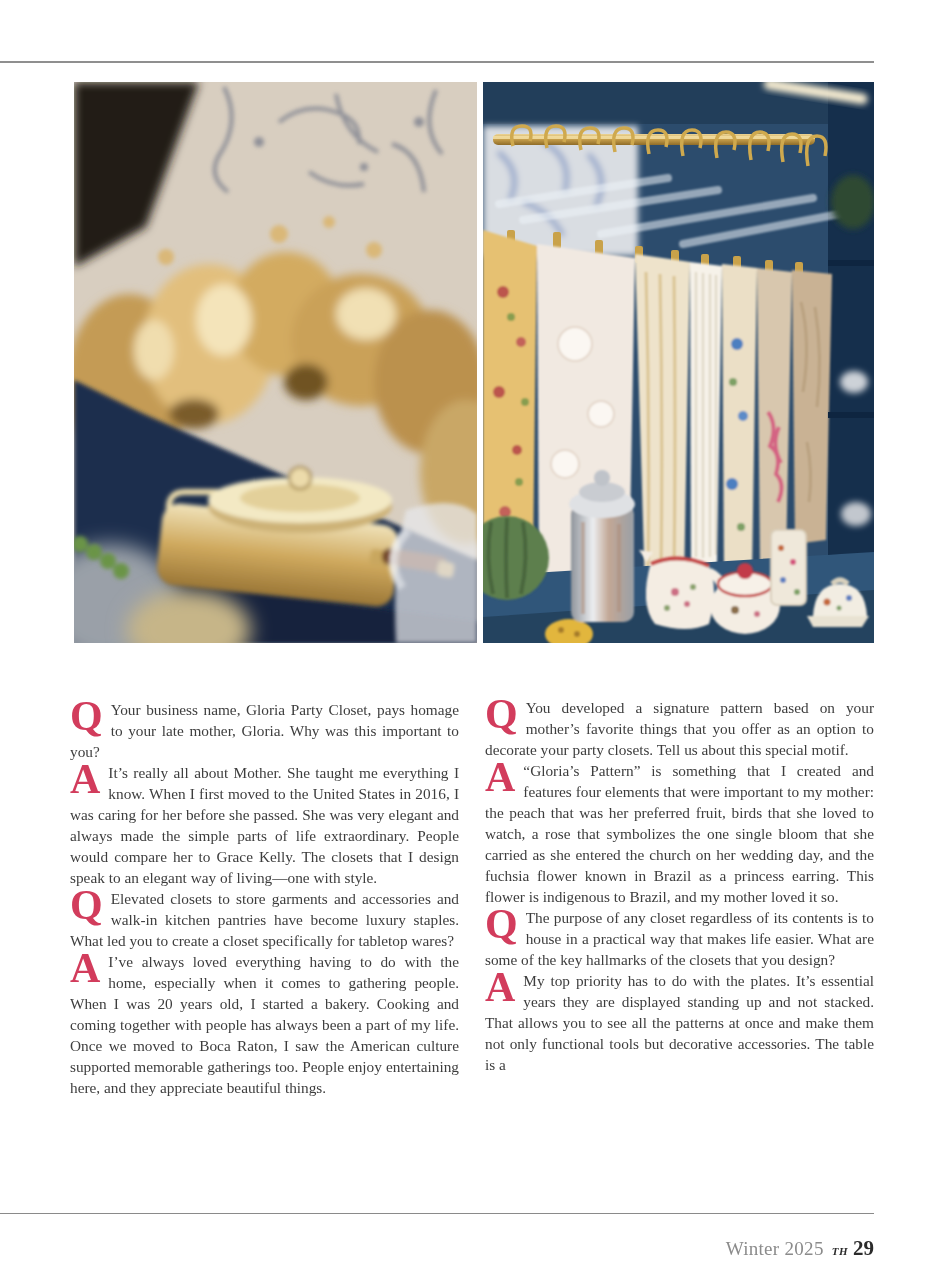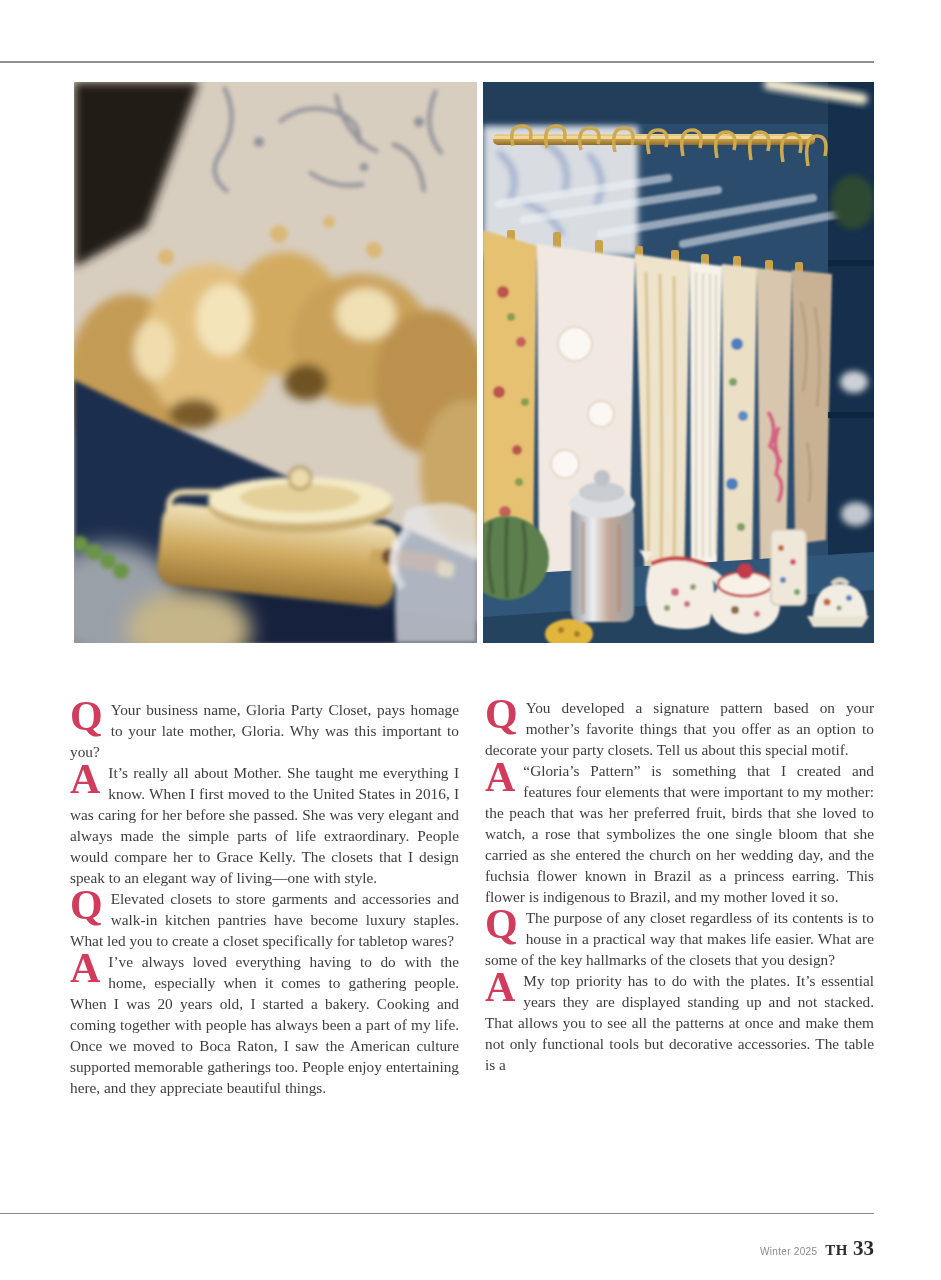--- a/index.html
+++ b/index.html
@@ -21,24 +21,24 @@
   .col p{margin:0;}
   .q-block{margin-top:40px;}
   .q-block.first{margin-top:2px;}
   .a-block{margin-top:13px;}
   .cont-p{margin-top:13px;}
   .indent-p{text-indent:22px;}
   .cap{float:left;font-weight:700;font-size:42px;line-height:30px;
        margin:2px 8px 0 0;color:#d23c5c;font-family:"Liberation Serif",serif;}
 
   .footer{position:absolute;top:1236px;left:0;width:874px;text-align:right;}
-  .footer .issue{font-family:Liberation Sans, sans-serif;font-size:10px;color:#8b8b8b;
+  .footer .issue{font-family:Liberation Serif, serif;font-size:19px;color:#8b8b8b;
                  letter-spacing:.3px;vertical-align:baseline;}
-  .footer .mag{font-family:"Liberation Serif",serif;font-weight:700;font-size:15px;
-               color:#2b2b2b;letter-spacing:.5px;margin-left:8px;}
+  .footer .mag{font-family:"Liberation Serif",serif;font-weight:700;font-size:11px;
+               color:#2b2b2b;letter-spacing:.5px;margin-left:8px;font-style:italic;}
   .footer .pagenum{font-family:"Liberation Serif",serif;font-weight:700;font-size:21px;
                    color:#2b2b2b;margin-left:5px;}
 </style>
 </head>
 <body>
 
 <div class="page">
 
   <div class="rule rule-top"></div>
 
@@ -296,16 +296,16 @@
       </p>
       <p class="a-block">
         <span class="cap">A</span><span>My top priority has to do with the plates. It’s essential years they are displayed standing up and not stacked. That allows you to see all the patterns at once and make them not only functional tools but decorative accessories. The table is a</span>
       </p>
     </div>
   </div>
 
   <div class="rule rule-bottom"></div>
 
   <div class="footer">
-    <span class="issue">Winter 2025</span><span class="mag">TH</span><span class="pagenum">33</span>
+    <span class="issue">Winter 2025</span><span class="mag">TH</span><span class="pagenum">29</span>
   </div>
 
 </div>
 
 </body></html>

